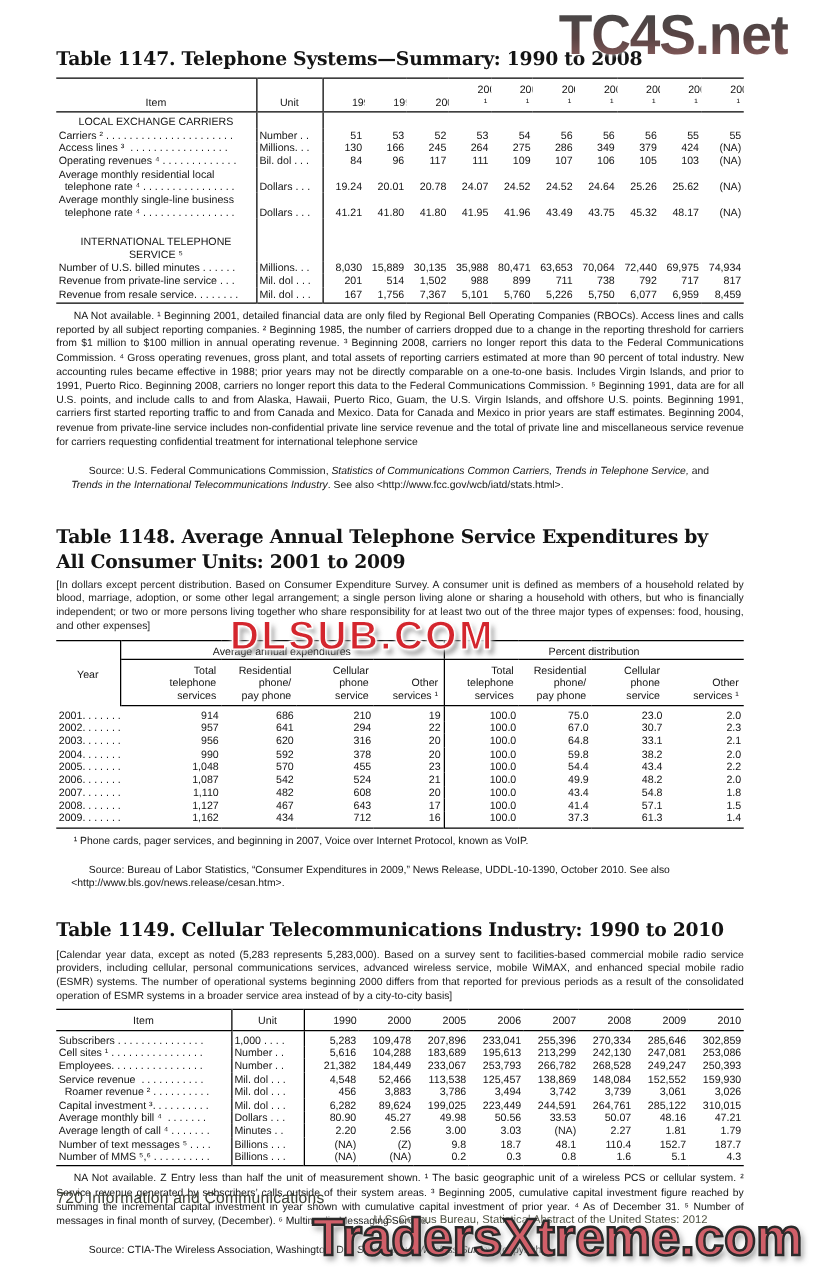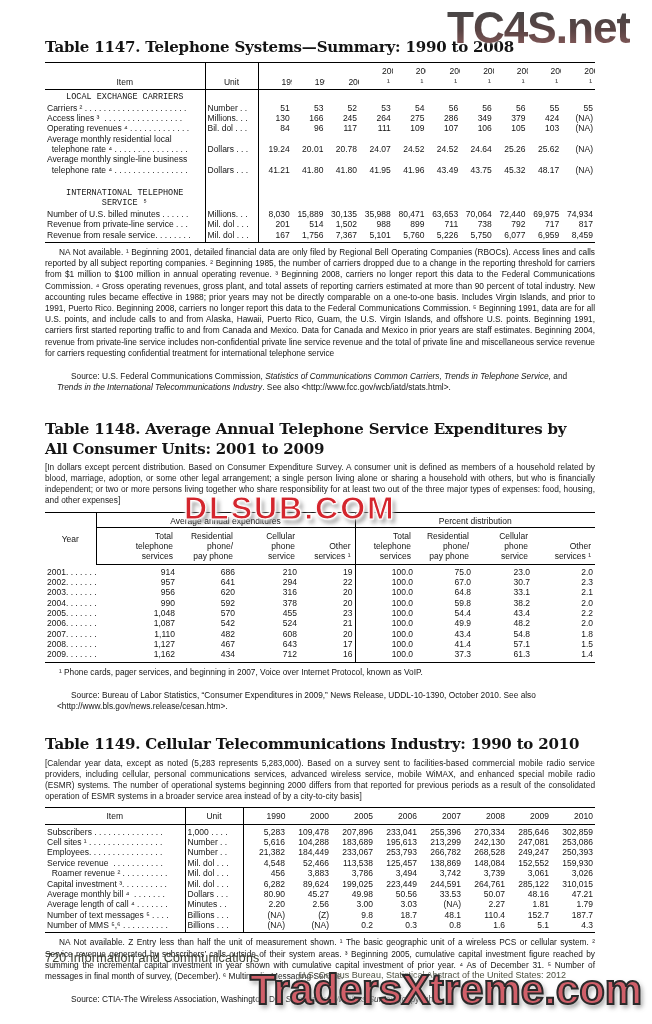--- a/index.html
+++ b/index.html
@@ -26,21 +26,21 @@
   tr:first-child td{padding-top:2px;}
   tbody tr:last-child td{padding-bottom:2px;}
 
   
   #t1147 th:nth-child(2),#t1147 td:nth-child(2),
   #t1147 th:nth-child(3),#t1147 td:nth-child(3),
   #t1149 th:nth-child(2),#t1149 td:nth-child(2),
   #t1149 th:nth-child(3),#t1149 td:nth-child(3){border-left:1px solid #000;}
   #t1147 th:nth-child(n+3),#t1149 th:nth-child(n+3){text-align:right;padding-right:3px;padding-left:23px;}
 
-  .sec-row td{vertical-align:top;font-family:Liberation Mono, monospace;}
+  .sec-row td{vertical-align:top;}
   td.sec{text-align:center;white-space:pre-line;padding-top:2px;line-height:1.25;}
 
   
   #t1148 th.year-h{vertical-align:middle;text-align:center;border-right:1px solid #000;border-bottom:none;}
   #t1148 th.grp{border-bottom:1px solid #000;text-align:center;padding-bottom:1px;}
   #t1148 th.grp2{border-left:1px solid #000;}
   #t1148 tr.subhead th{white-space:pre-line;text-align:right;vertical-align:bottom;
                        border-bottom:1px solid #000;padding-right:4px;line-height:1.2;}
   #t1148 tr.subhead th.gdiv{border-left:1px solid #000;}
   #t1148 td:nth-child(2){border-left:none;text-align:right;}

